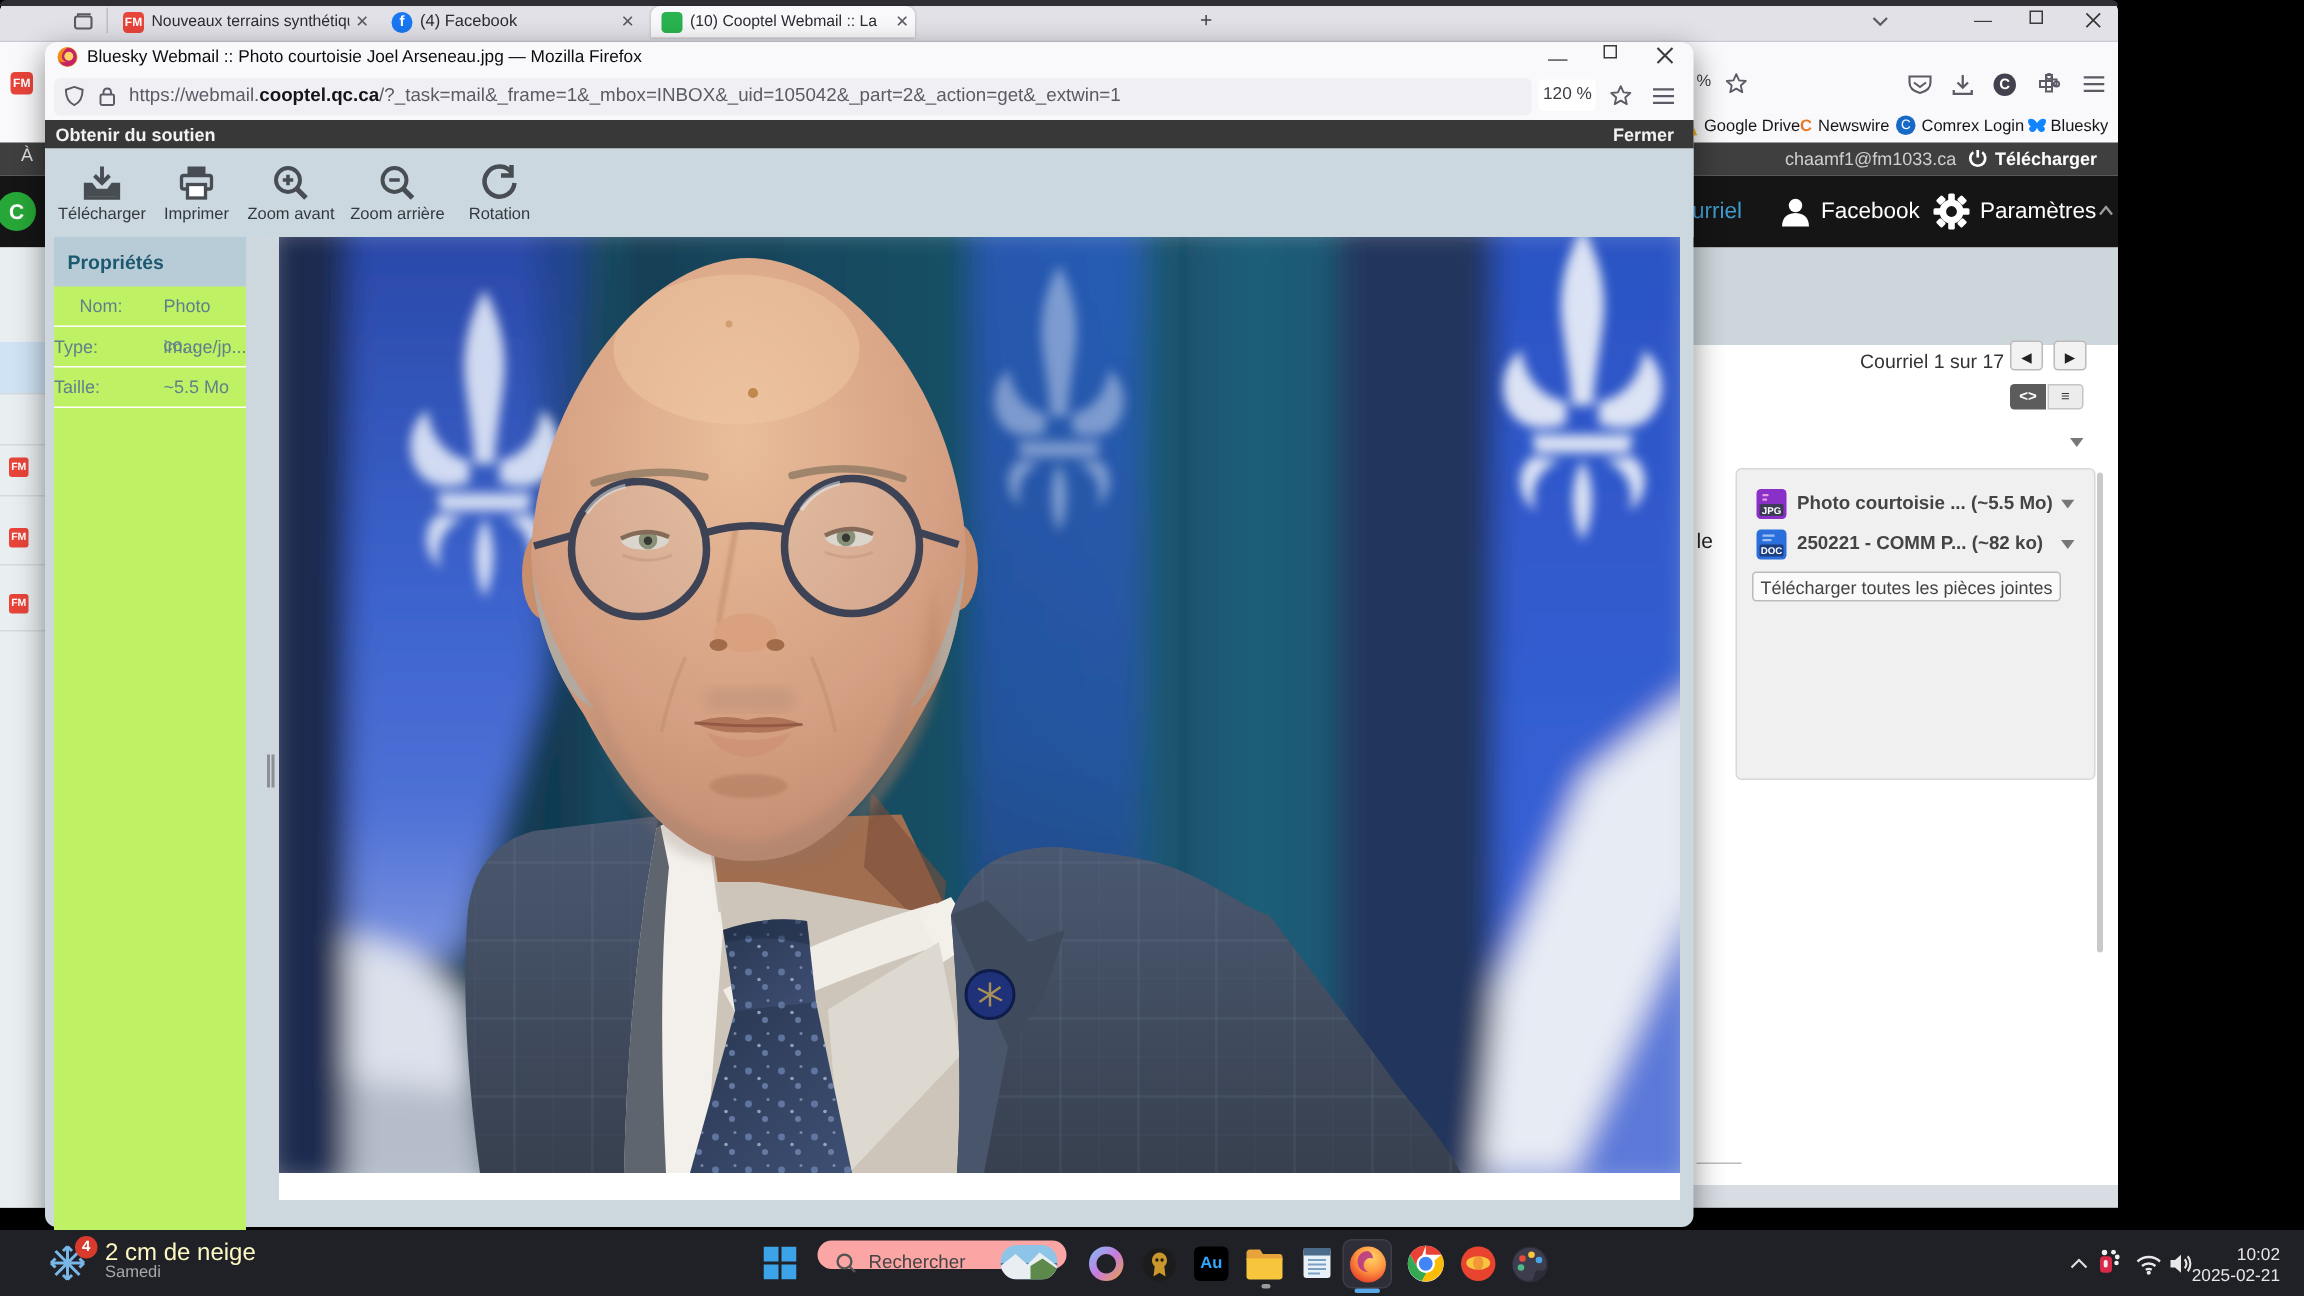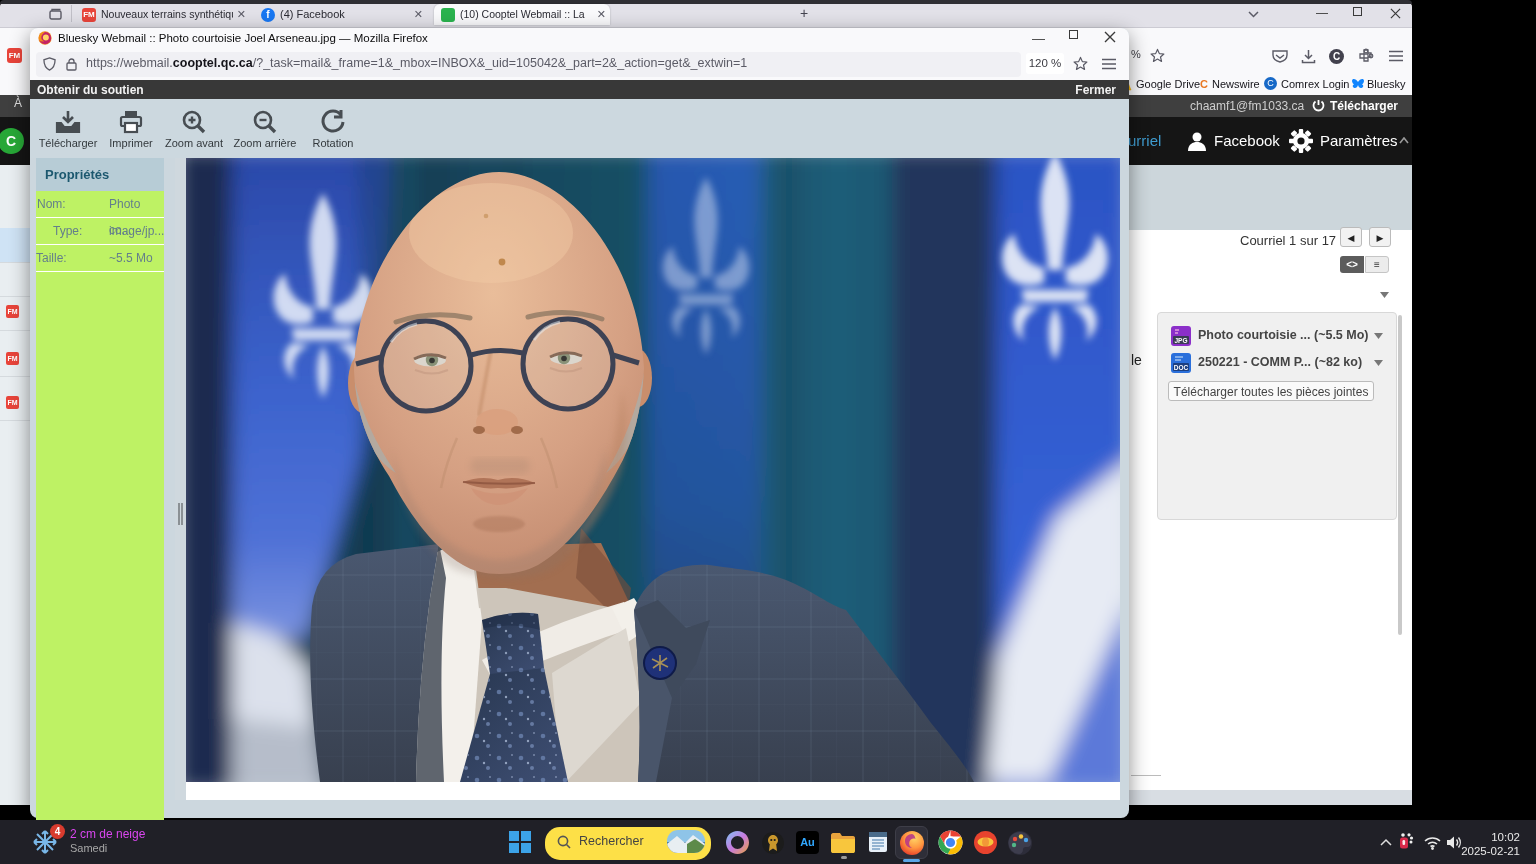--- a/index.html
+++ b/index.html
@@ -273,22 +273,22 @@
       Zoom arrière</div>
     <div class="tbi" style="left:278px;width:50px;">
       <svg width="26" height="26" viewBox="0 0 26 26">
           <path d="M21,6 A10,10 0 1 0 23,13" fill="none" stroke="#474d52" stroke-width="3"></path>
           <path d="M21,1 V8 H14" fill="none" stroke="#474d52" stroke-width="3"></path>
         </svg>
       Rotation</div>
   </div>
   <div id="p-side">
     <div id="p-sidehead">Propriétés</div>
-    <div class="srow"><span style="padding-left:1px;margin-top:32px;">Nom:</span><span style="position:absolute;left:73px;">Photo co...</span></div>
-    <div class="srow"><span style="padding-left:17px;">Type:</span><span style="position:absolute;left:73px;">image/jp...</span></div>
+    <div class="srow"><span style="padding-left:17px;margin-top:32px;">Nom:</span><span style="position:absolute;left:73px;">Photo co...</span></div>
+    <div class="srow"><span style="padding-left:0;">Type:</span><span style="position:absolute;left:73px;">image/jp...</span></div>
     <div class="srow"><span style="padding-left:0;">Taille:</span><span style="position:absolute;left:73px;">~5.5 Mo</span></div>
   </div>
   <div id="p-split">
       <div style="position:absolute;left:3px;top:345px;width:2px;height:22px;background:#8a9094;"></div>
       <div style="position:absolute;left:6px;top:345px;width:2px;height:22px;background:#8a9094;"></div>
     </div>
   <div id="p-photo">
   <svg width="934" height="624" viewBox="0 0 934 624">
     <defs>
       <linearGradient id="flagL" x1="0" y1="0" x2="0" y2="1">
@@ -491,31 +491,31 @@
 </div>
 <div id="taskbar">
 
     <svg width="26" height="26" style="position:absolute;left:32px;top:9px" viewBox="0 0 26 26">
       <g stroke="#79b7e8" stroke-width="2" fill="none">
         <path d="M13,2 V24 M2,13 H24 M5,5 L21,21 M21,5 L5,21"></path>
         <path d="M13,2 L10,5 M13,2 L16,5 M13,24 L10,21 M13,24 L16,21 M2,13 L5,10 M2,13 L5,16 M24,13 L21,10 M24,13 L21,16"></path>
       </g>
     </svg>
     <span style="position:absolute;left:50px;top:4px;width:15px;height:15px;background:#d83b2e;border-radius:50%;color:#fff;font-size:10px;font-weight:bold;text-align:center;line-height:15px;">4</span>
-    <span style="position:absolute;left:70px;top:7px;color:#d946ef;font-size:12px;">2 cm de neige</span>
+    <span style="position:absolute;left:70px;top:7px;color:#fef9c3;font-size:16px;">2 cm de neige</span>
     <span style="position:absolute;left:70px;top:22px;color:#a8a8a8;font-size:11px;">Samedi</span>
 
     <svg width="22" height="22" style="position:absolute;left:509px;top:11px" viewBox="0 0 22 22">
       <rect x="0" y="0" width="10" height="10" fill="#3ca3e8"></rect>
       <rect x="12" y="0" width="10" height="10" fill="#3ca3e8"></rect>
       <rect x="0" y="12" width="10" height="10" fill="#3ca3e8"></rect>
       <rect x="12" y="12" width="10" height="10" fill="#3ca3e8"></rect>
     </svg>
 
-    <div style="position:absolute;left:545px;top:7px;width:166px;height:33px;background:#fde047;border-radius:15px;">
+    <div style="position:absolute;left:545px;top:7px;width:166px;height:19px;background:#fca5a5;border-radius:15px;">
       <svg width="14" height="14" style="position:absolute;left:12px;top:8px" viewBox="0 0 14 14">
         <circle cx="6" cy="6" r="4.6" fill="none" stroke="#555" stroke-width="1.6"></circle>
         <path d="M9.5,9.5 L13,13" stroke="#555" stroke-width="1.6"></path>
       </svg>
       <span style="position:absolute;left:34px;top:7px;font-size:12.5px;color:#444;">Rechercher</span>
       <svg width="38" height="23" style="position:absolute;left:122px;top:3px" viewBox="0 0 38 23">
         <defs>
           <clipPath id="thmb">
             <rect width="38" height="23" rx="11"></rect>
           </clipPath>  

